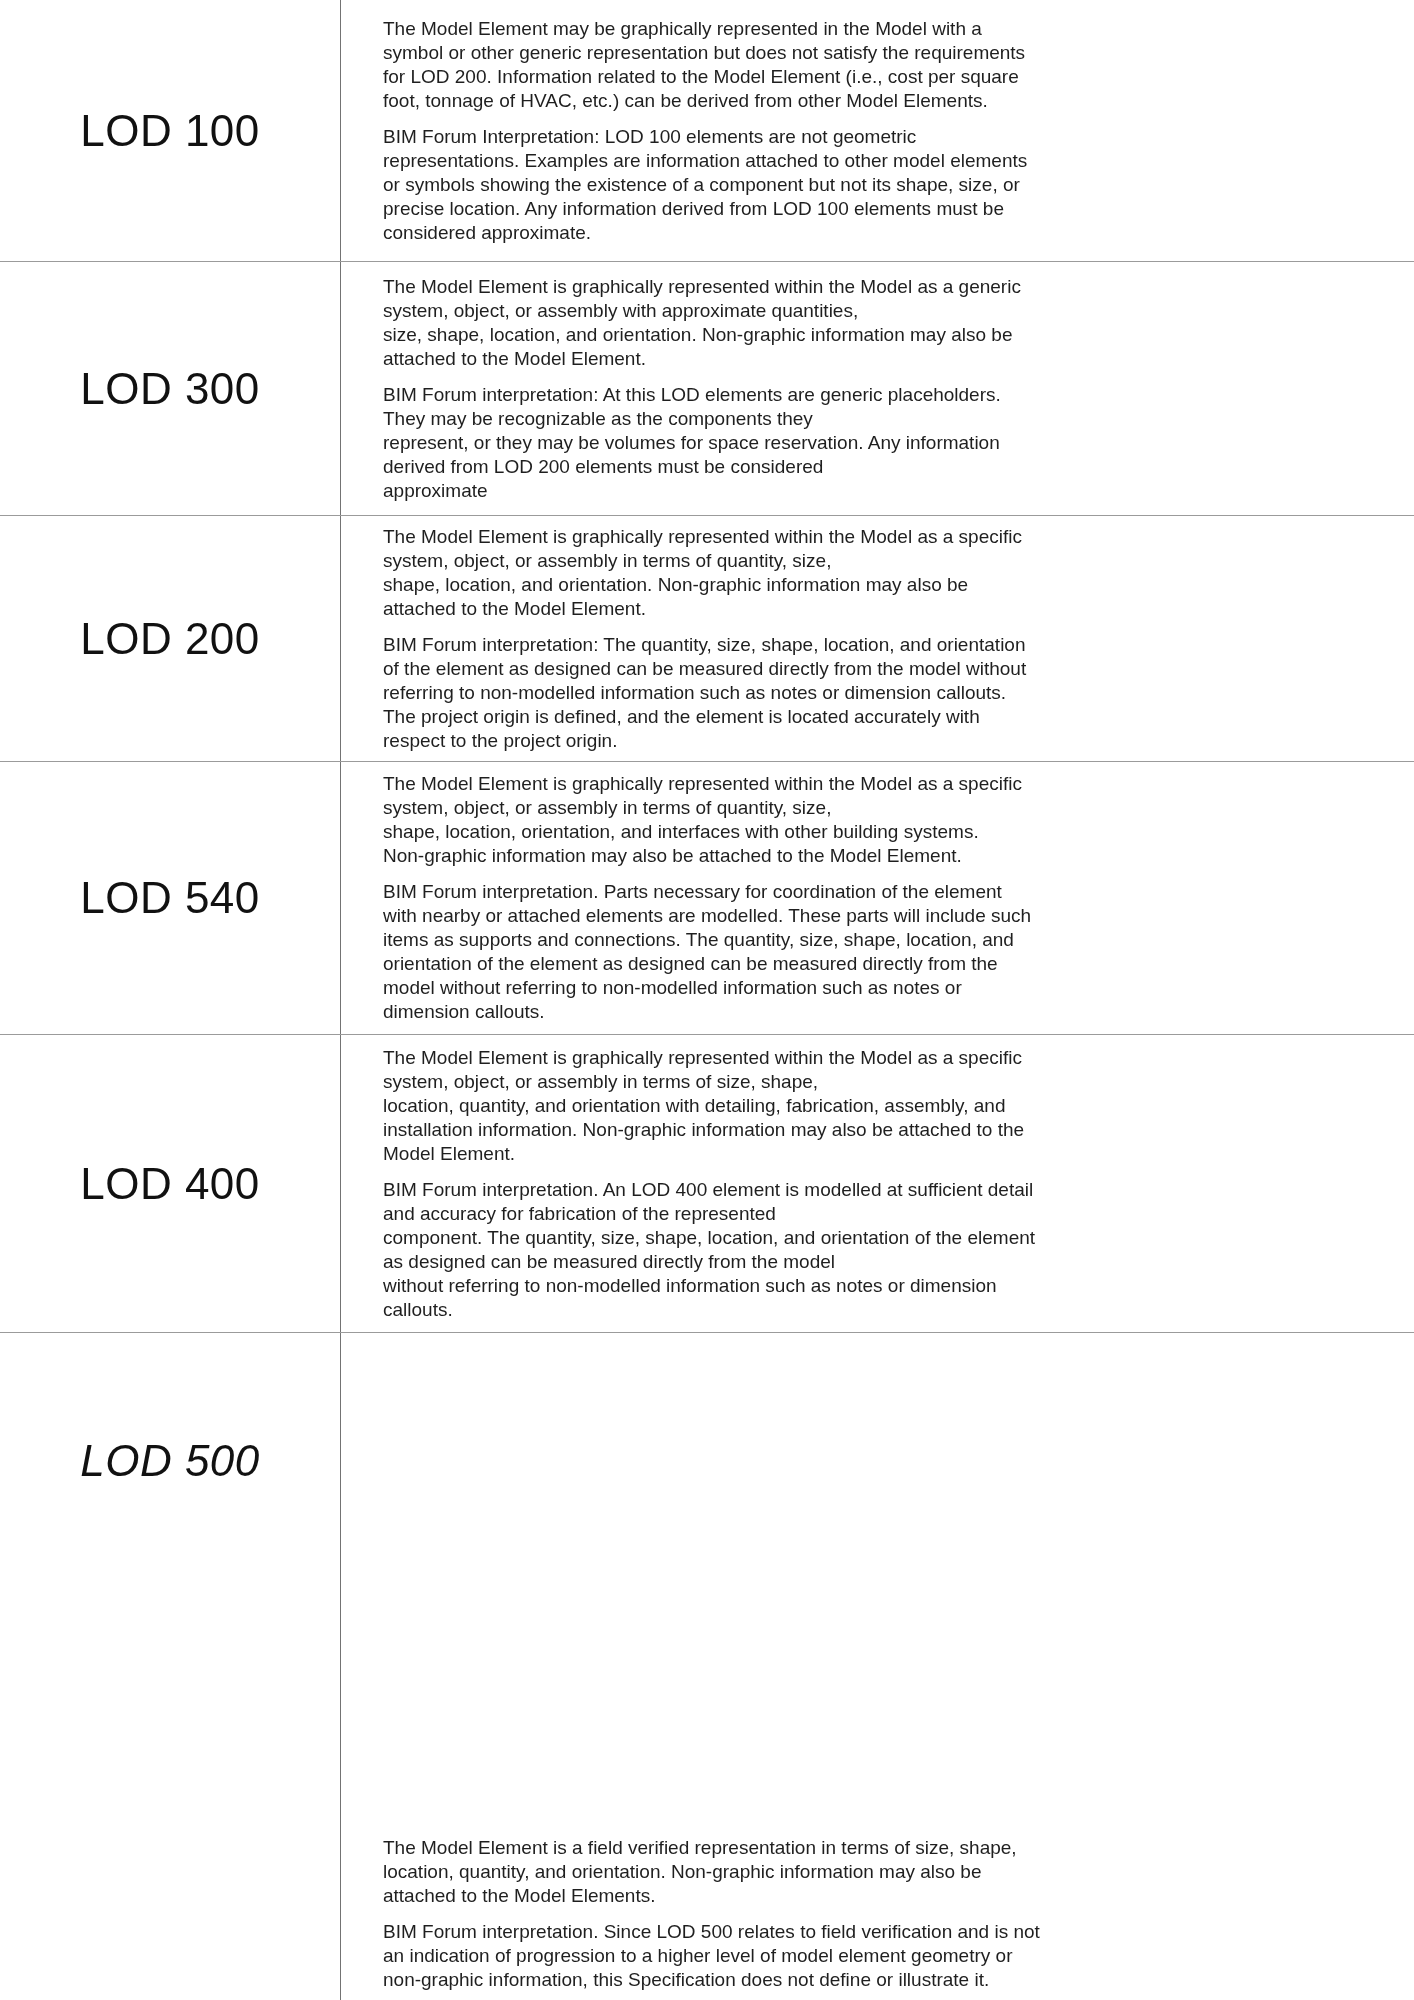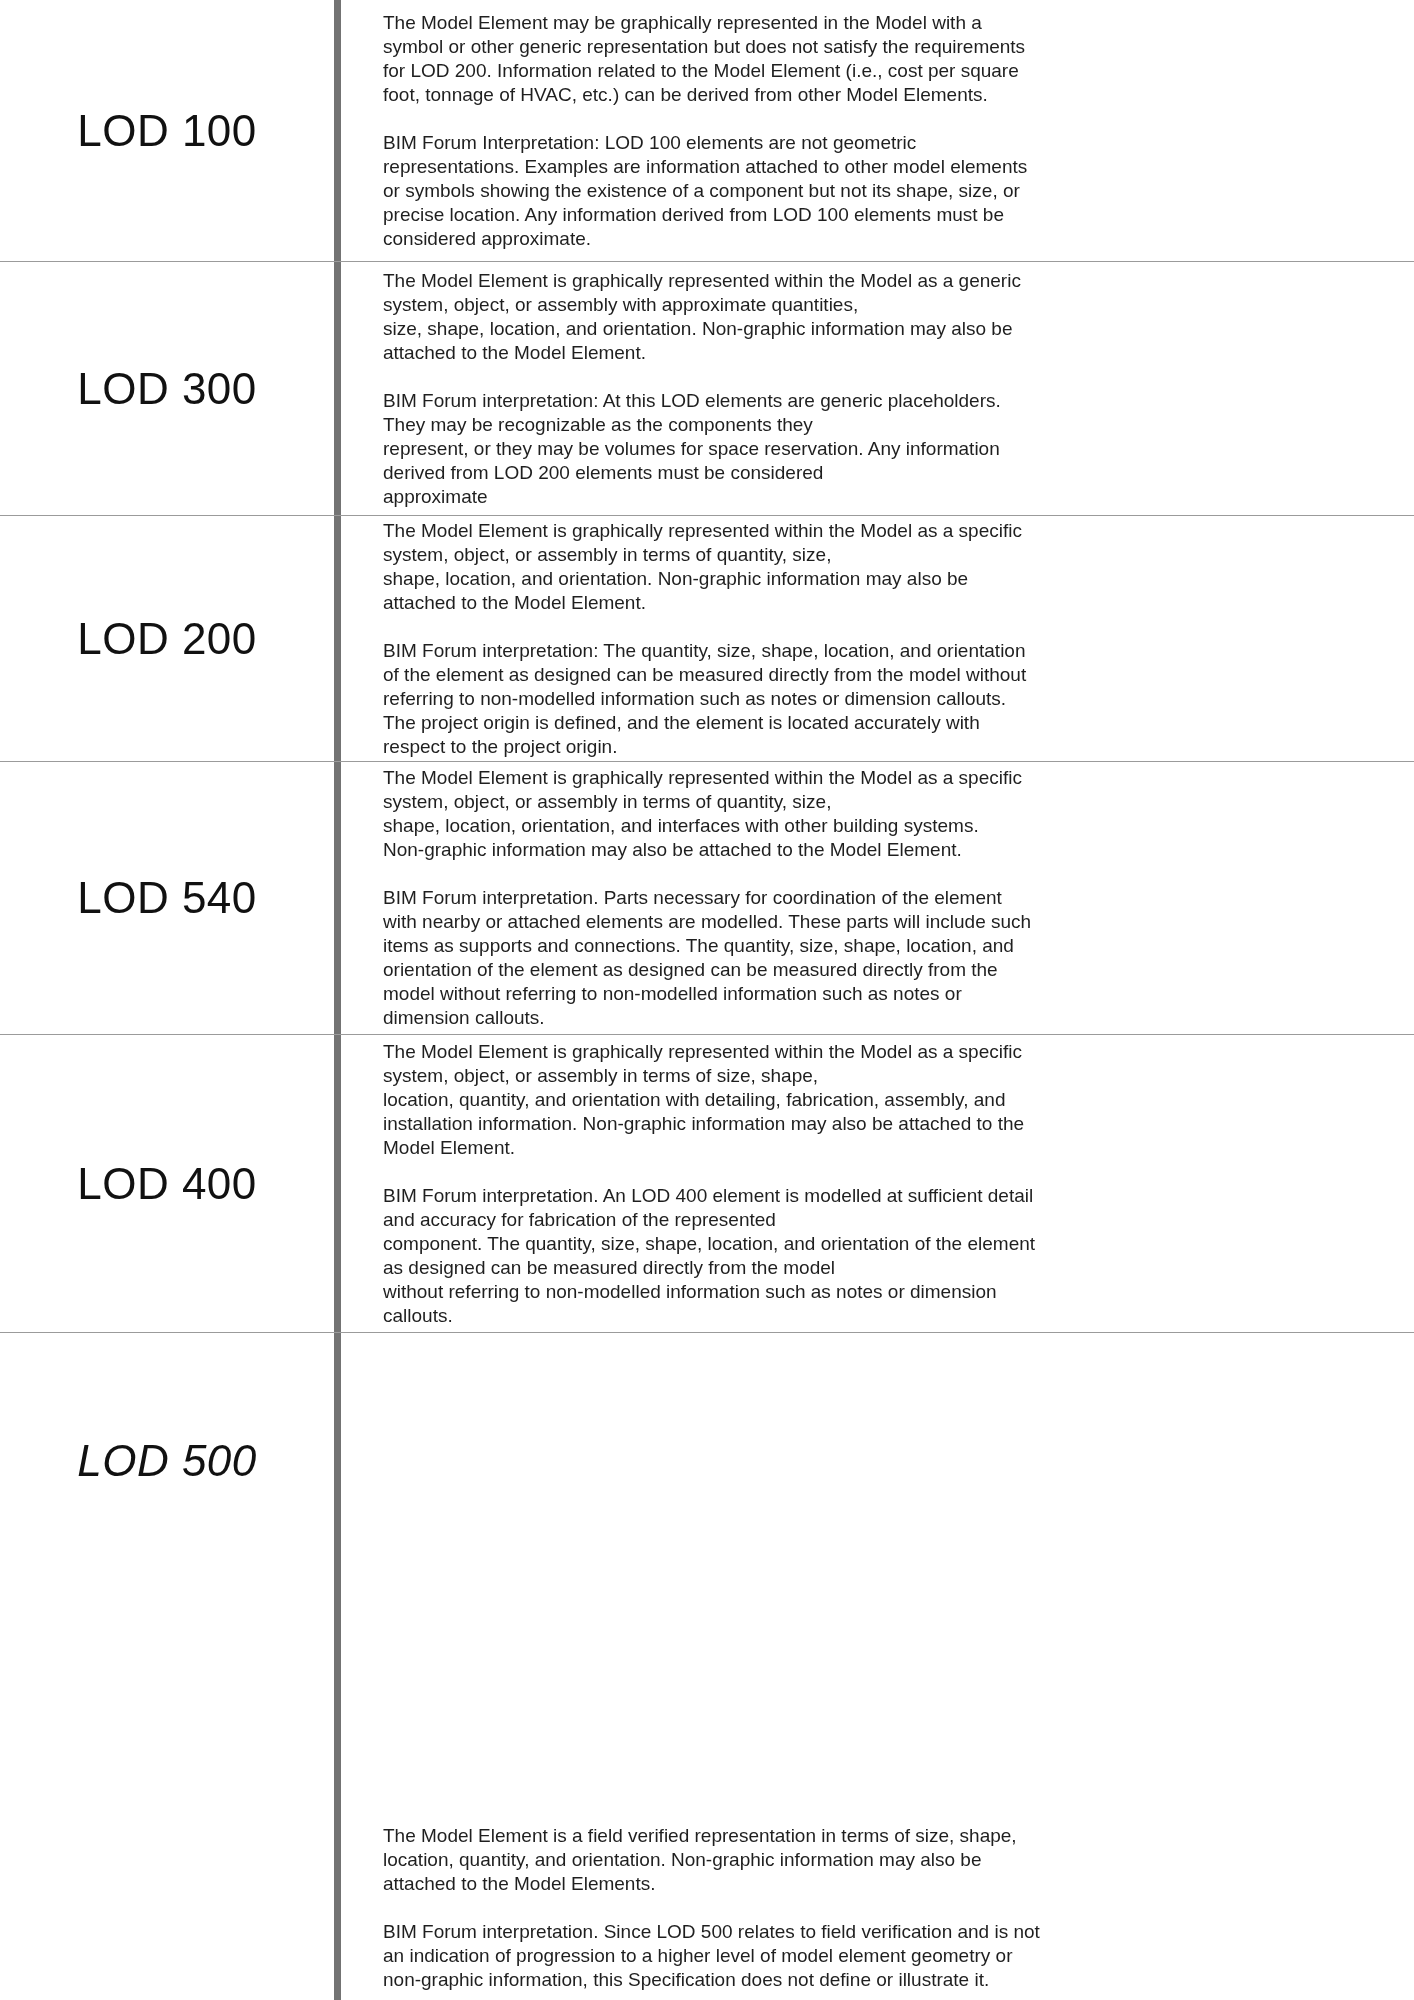--- a/index.html
+++ b/index.html
@@ -25,38 +25,38 @@
   .row.last { border-bottom: none; }
   .h1 { height: 262px; }
   .h2 { height: 254px; }
   .h3 { height: 246px; }
   .h4 { height: 273px; }
   .h5 { height: 298px; }
   .h6 { height: 667px; }
   .label-cell {
     flex: 0 0 341px;
     width: 341px;
-    border-right: 7px solid #737373;
+    border-right: 1px solid #737373;
     display: flex;
     align-items: center;
     justify-content: center;
   }
   .lod-label {
     font-size: 44px;
     font-weight: 400;
     color: #111111;
     letter-spacing: 0.5px;
     white-space: nowrap;
   }
   .text-cell {
     flex: 1;
     display: flex;
     flex-direction: column;
     justify-content: center;
-    gap: 24px;
+    gap: 12px;
     padding: 8px 60px 8px 42px;
   }
   .para {
     font-size: 19px;
     line-height: 24px;
     color: #1f1f1f;
     white-space: pre-line;
   }
   
   .row.last .label-cell {

